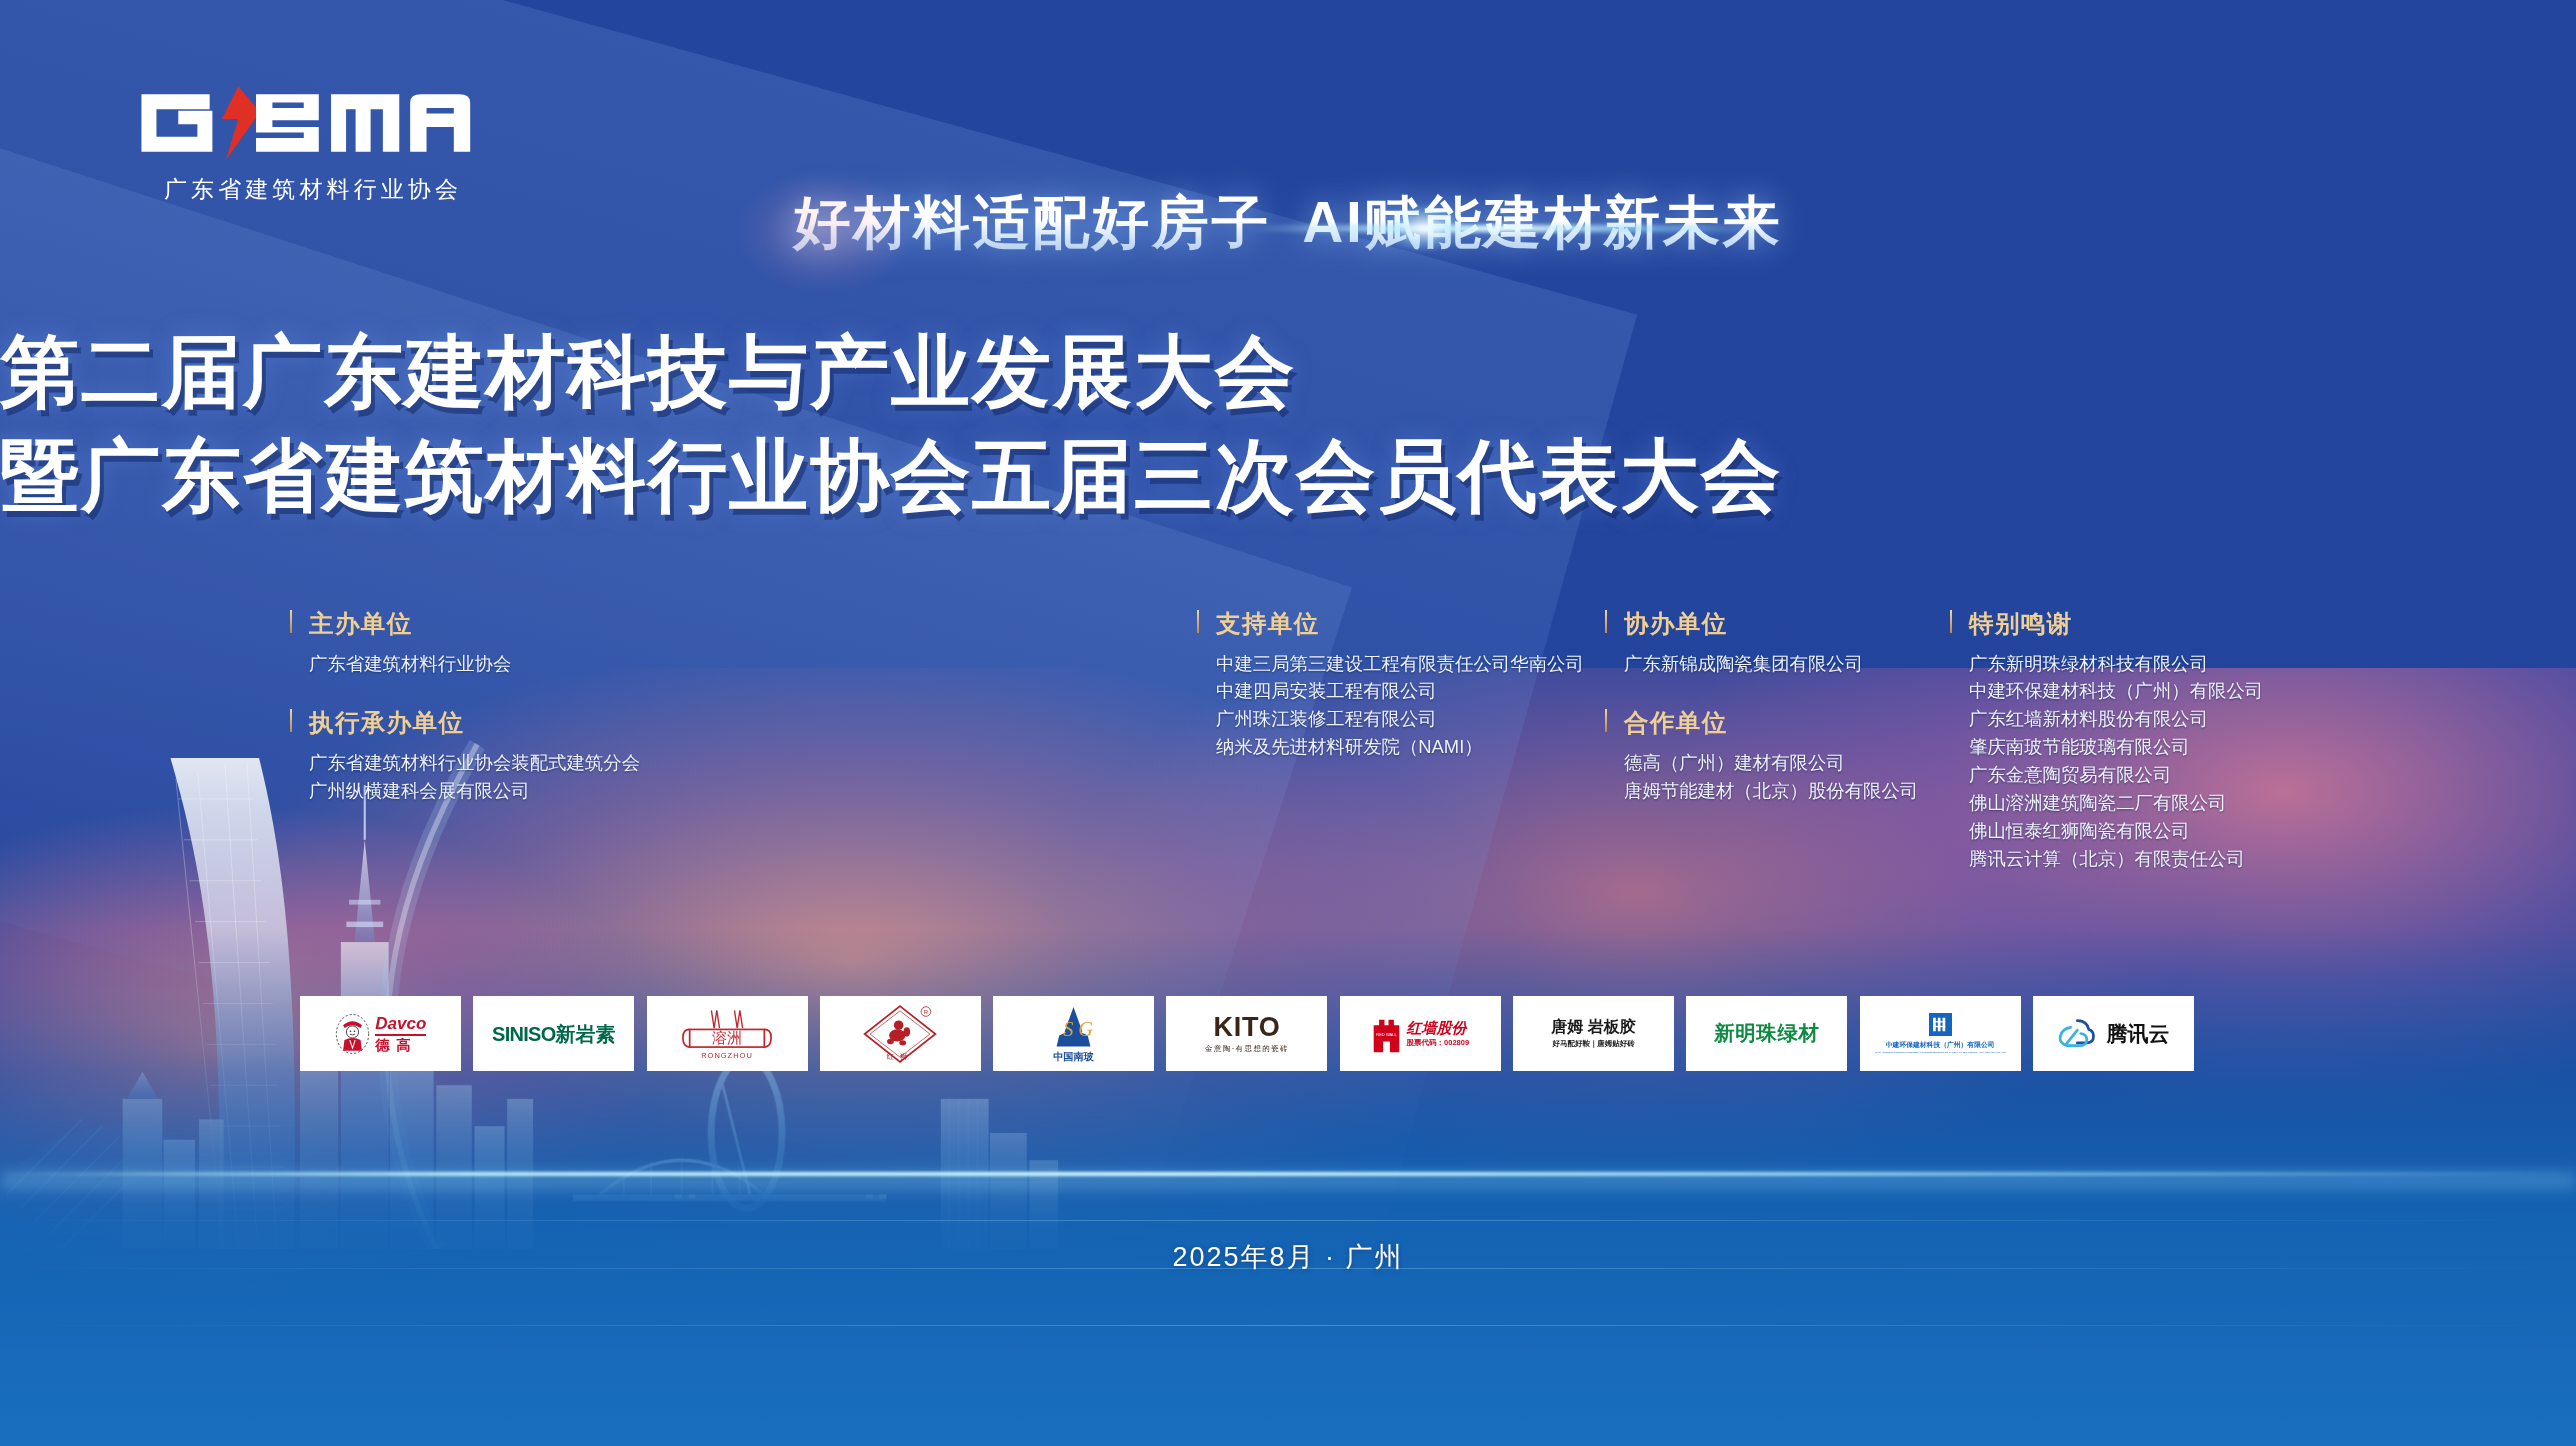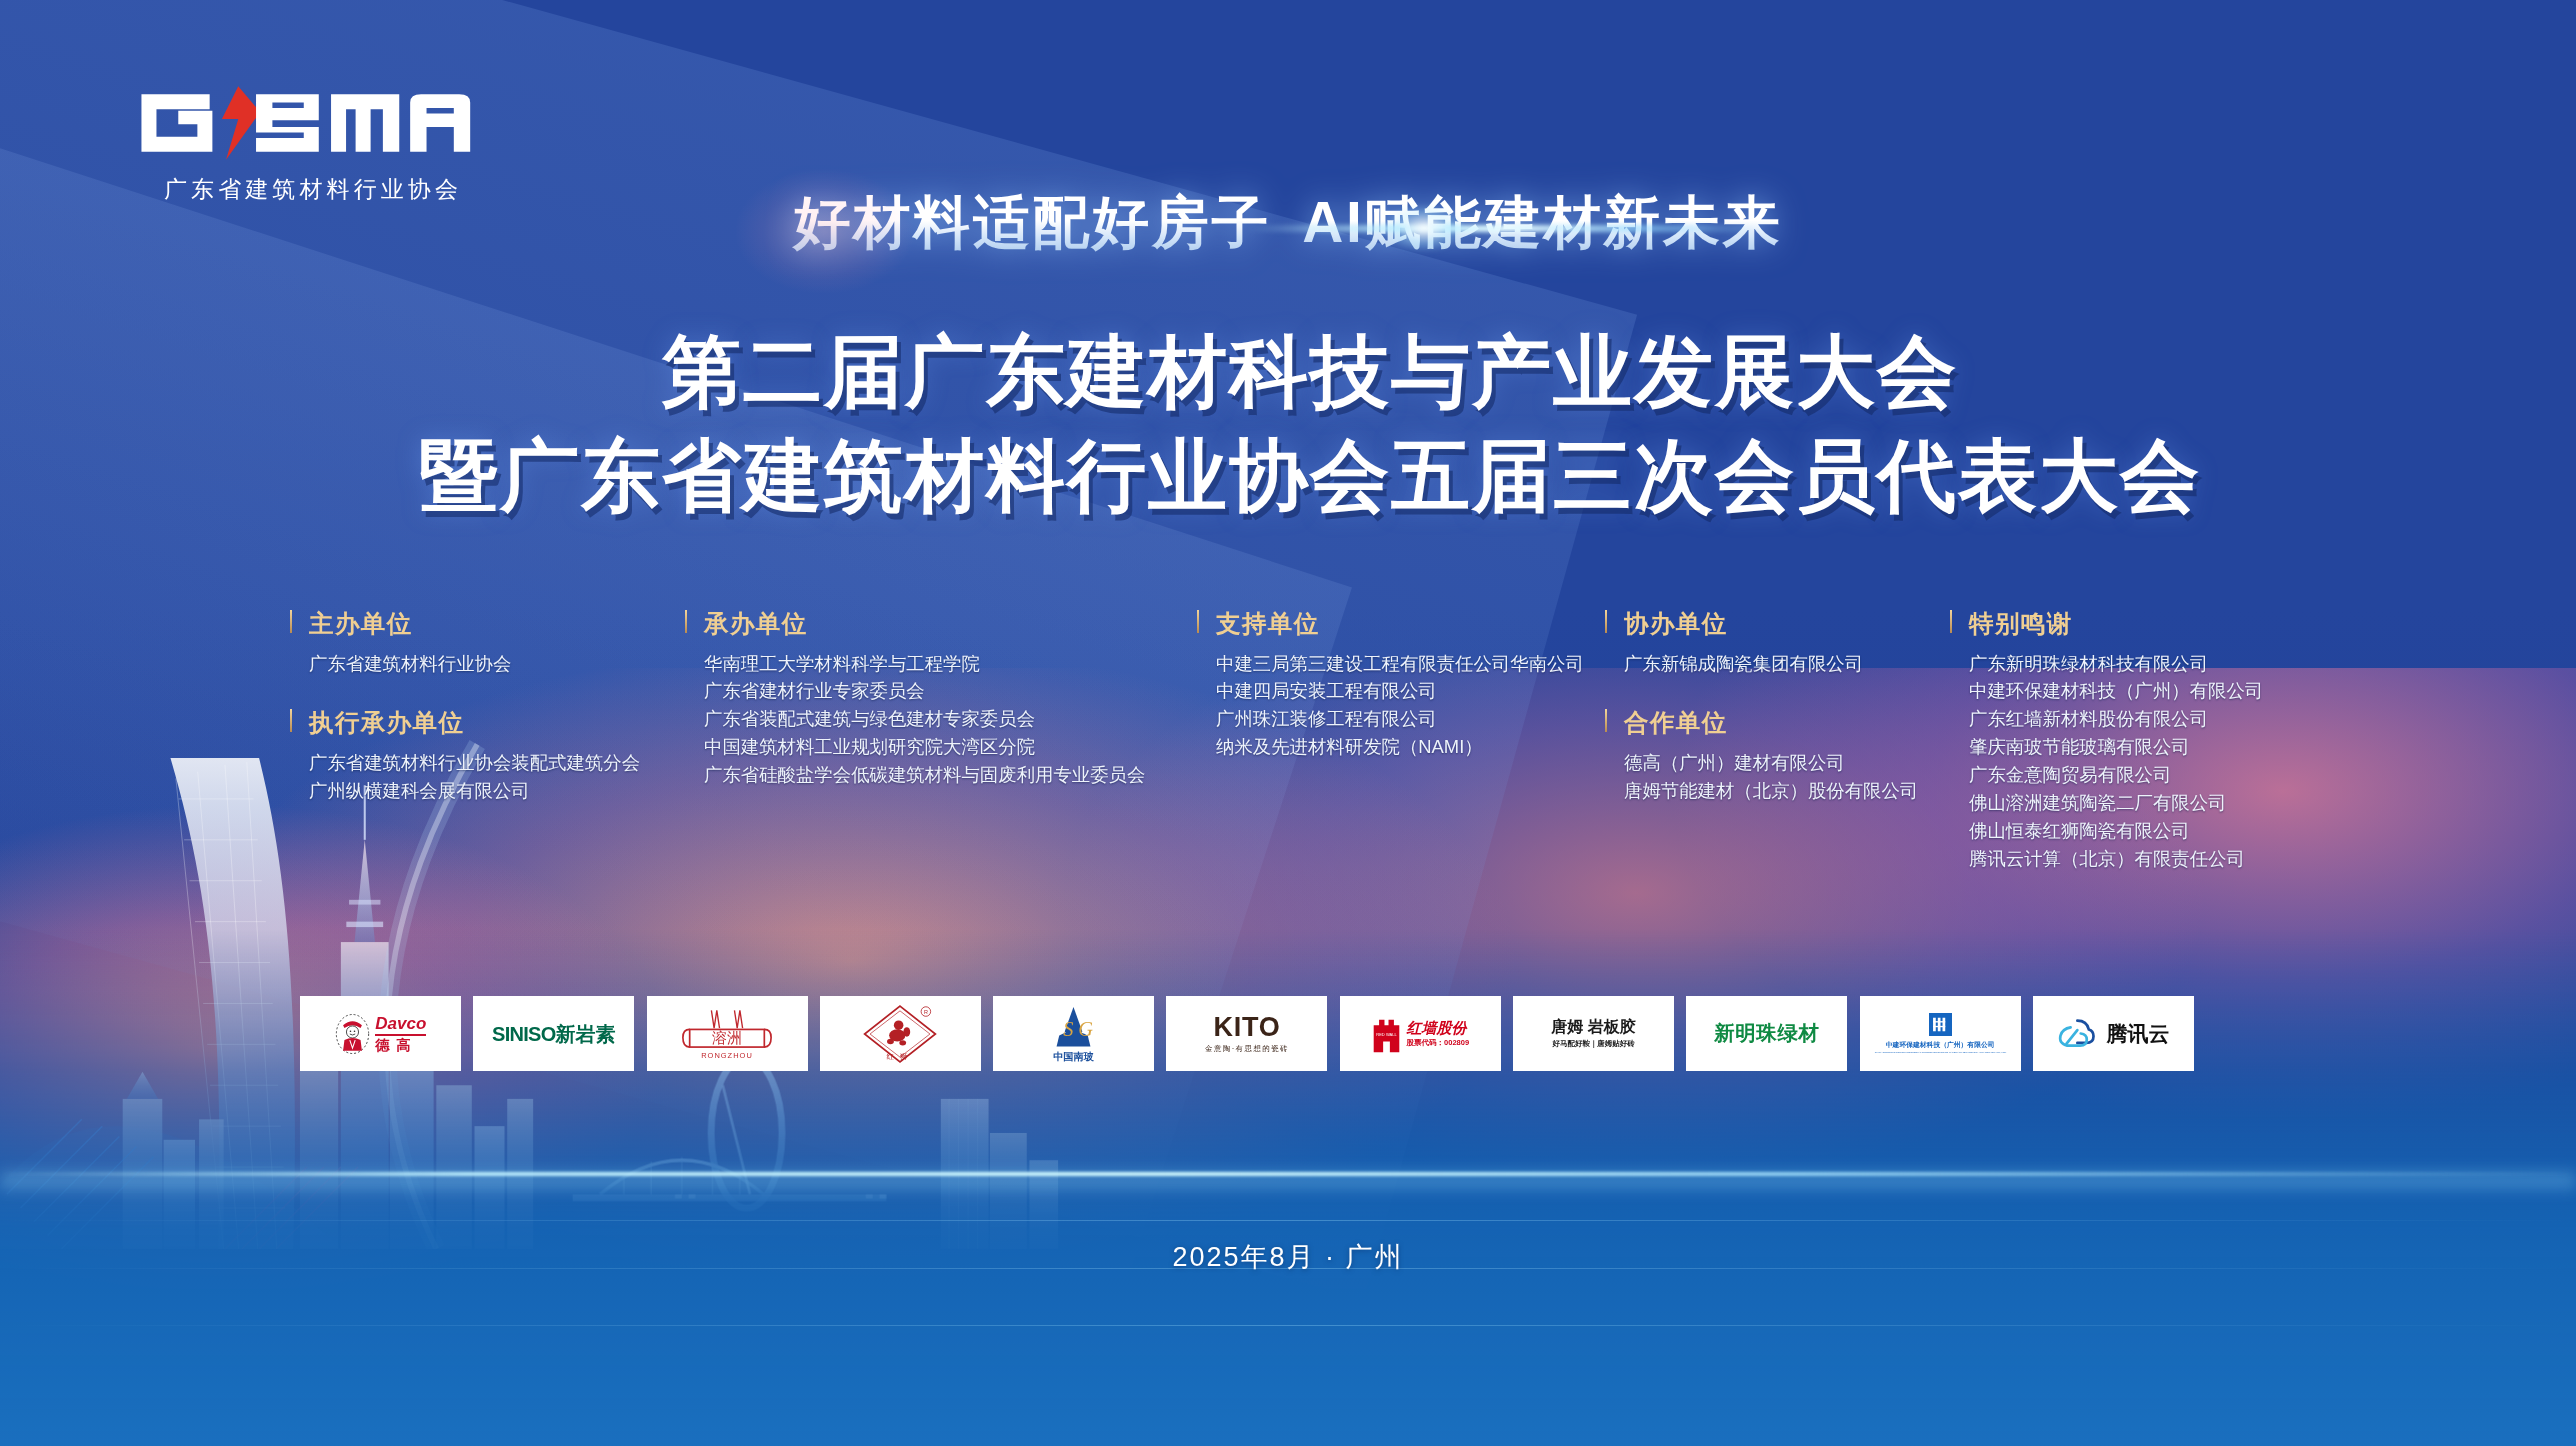--- a/index.html
+++ b/index.html
@@ -92,21 +92,21 @@
     background:radial-gradient(ellipse at center, rgba(255,255,255,.95), rgba(170,230,255,.35) 45%, rgba(150,220,255,0) 72%);
     filter:blur(2.7px); pointer-events:none;
   }
   .flare2{
     position:absolute; top:170px; left:736px; width:177px; height:123px;
     background:radial-gradient(ellipse at center, rgba(255,190,200,.30), rgba(255,150,180,.08) 50%, rgba(255,150,180,0) 72%);
     pointer-events:none;
   }
 
   
-  .title-wrap{ position:absolute; left:0; right:0; top:320px; text-align:center;padding-left:44px; }
+  .title-wrap{ position:absolute; left:0; right:0; top:320px; text-align:left; }
   .title-line{
     font-size:79px; font-weight:bold; letter-spacing:2px;
     color:#ffffff; white-space:nowrap; line-height:1.32;
     text-shadow: 4.1px 5.5px 0 rgba(18,40,100,.55), 0 0 23px rgba(120,170,255,.35);
   }
 
   
   .orgs{ position:absolute; left:0; top:607px; width:2576px; height:293px; }
   .org-col{ position:absolute; top:0; }
   .org-col.c1{ left:286px; width:382px; }
@@ -322,32 +322,20 @@
       </div>
       <div class="org-block">
         <div class="org-head">执行承办单位</div>
         <div class="org-list">
           <div class="org-item">广东省建筑材料行业协会装配式建筑分会</div>
           <div class="org-item">广州纵横建科会展有限公司</div>
         </div>
       </div>
     </div>
 
-    <div class="org-col c2">
-      <div class="org-block">
-        <div class="org-head">承办单位</div>
-        <div class="org-list">
-          <div class="org-item">华南理工大学材料科学与工程学院</div>
-          <div class="org-item">广东省建材行业专家委员会</div>
-          <div class="org-item">广东省装配式建筑与绿色建材专家委员会</div>
-          <div class="org-item">中国建筑材料工业规划研究院大湾区分院</div>
-          <div class="org-item">广东省硅酸盐学会低碳建筑材料与固废利用专业委员会</div>
-        </div>
-      </div>
-    </div>
 
     <div class="org-col c4">
       <div class="org-block">
         <div class="org-head">协办单位</div>
         <div class="org-list">
           <div class="org-item">广东新锦成陶瓷集团有限公司</div>
         </div>
       </div>
       <div class="org-block">
         <div class="org-head">合作单位</div>

